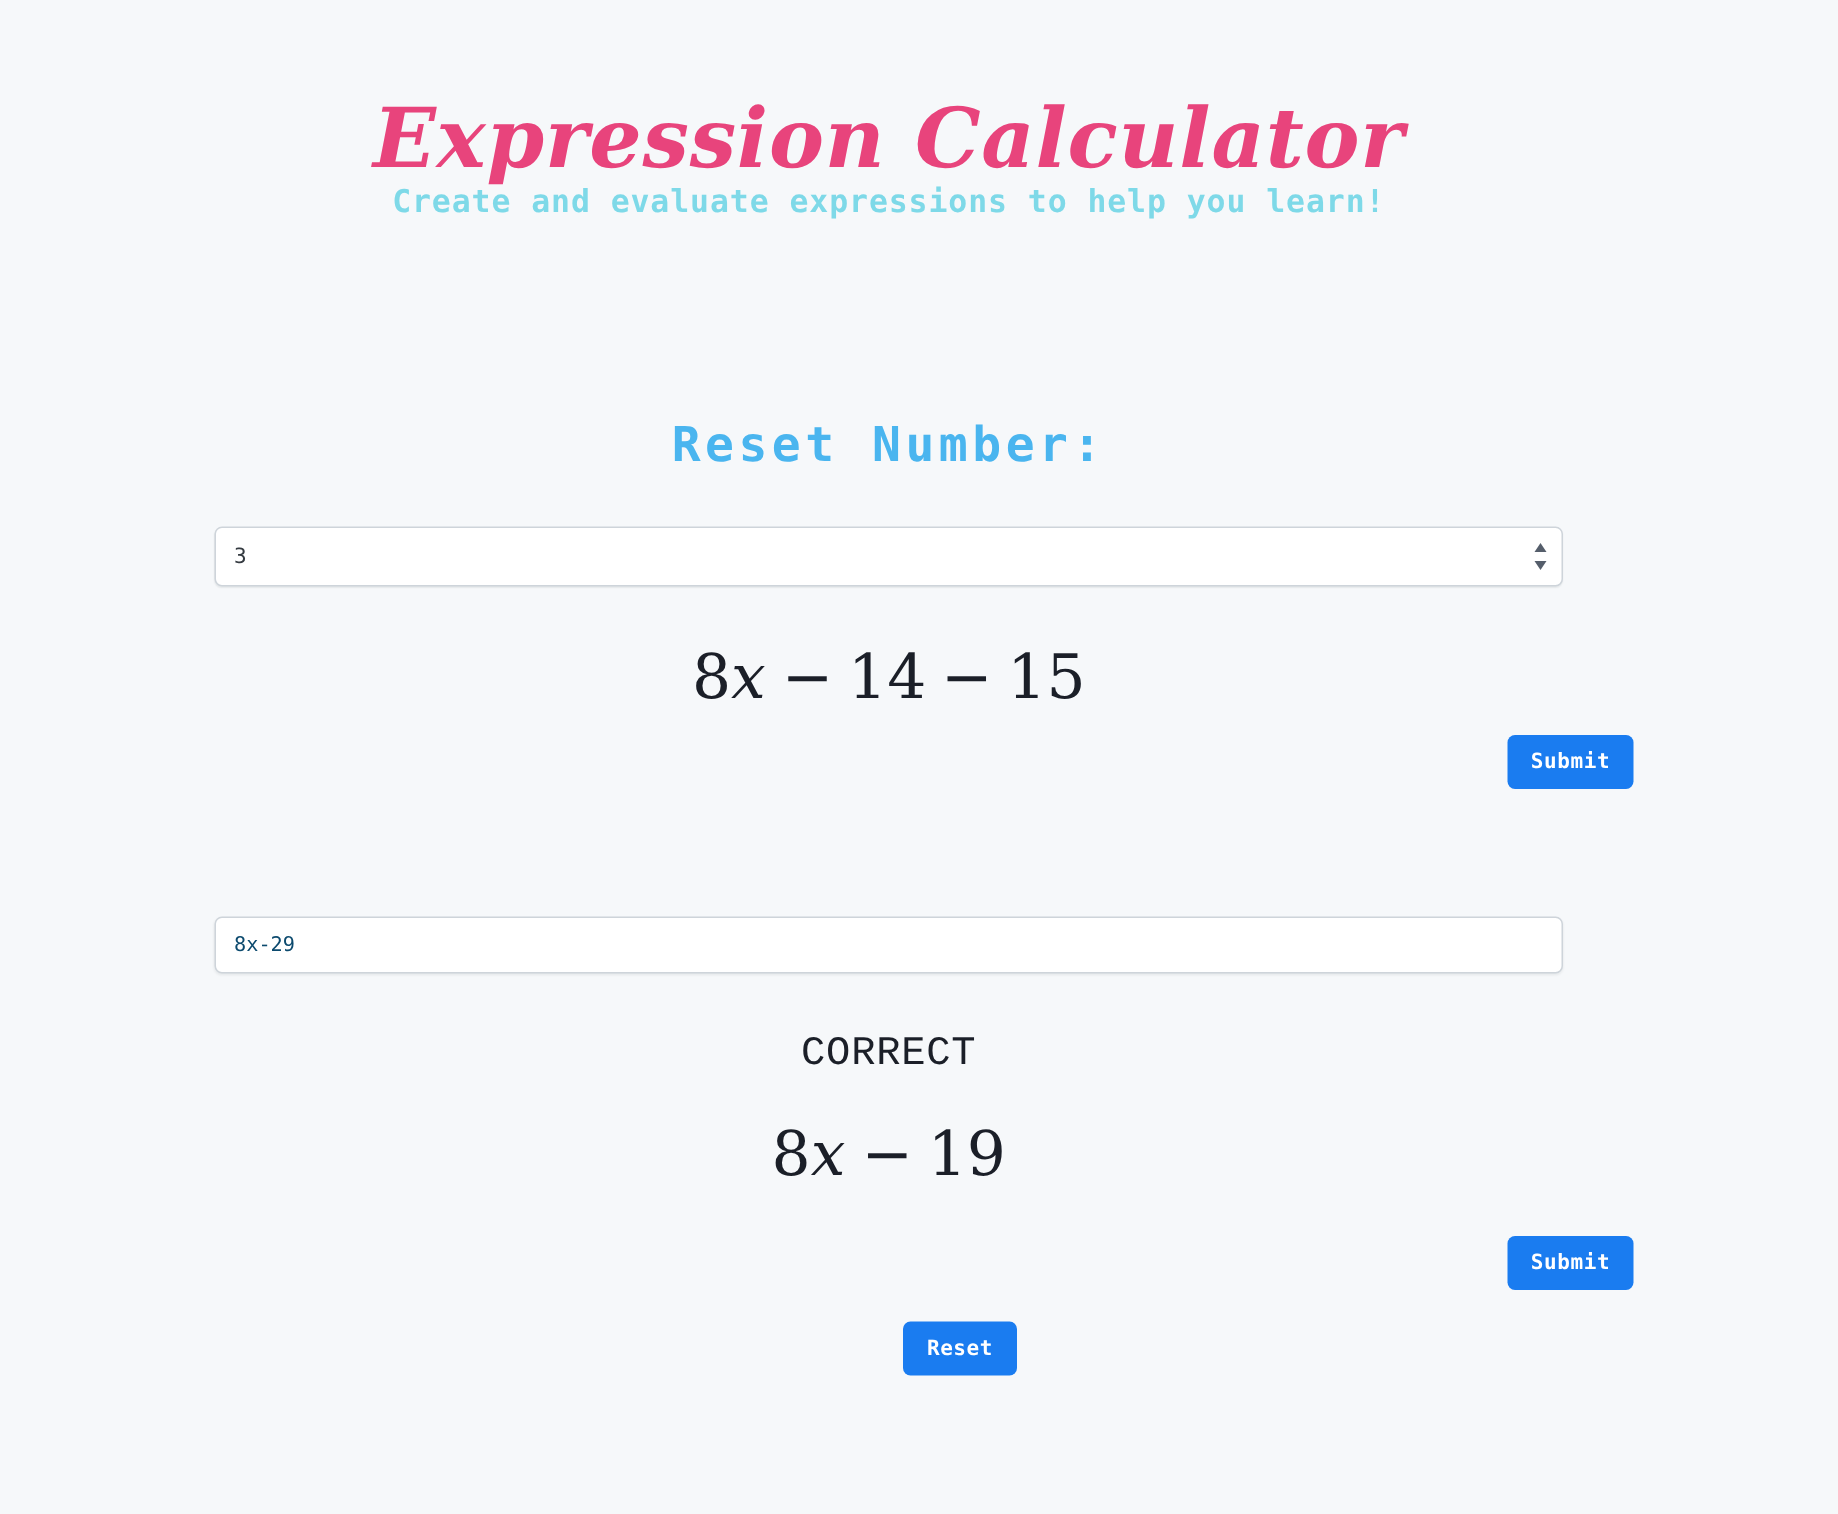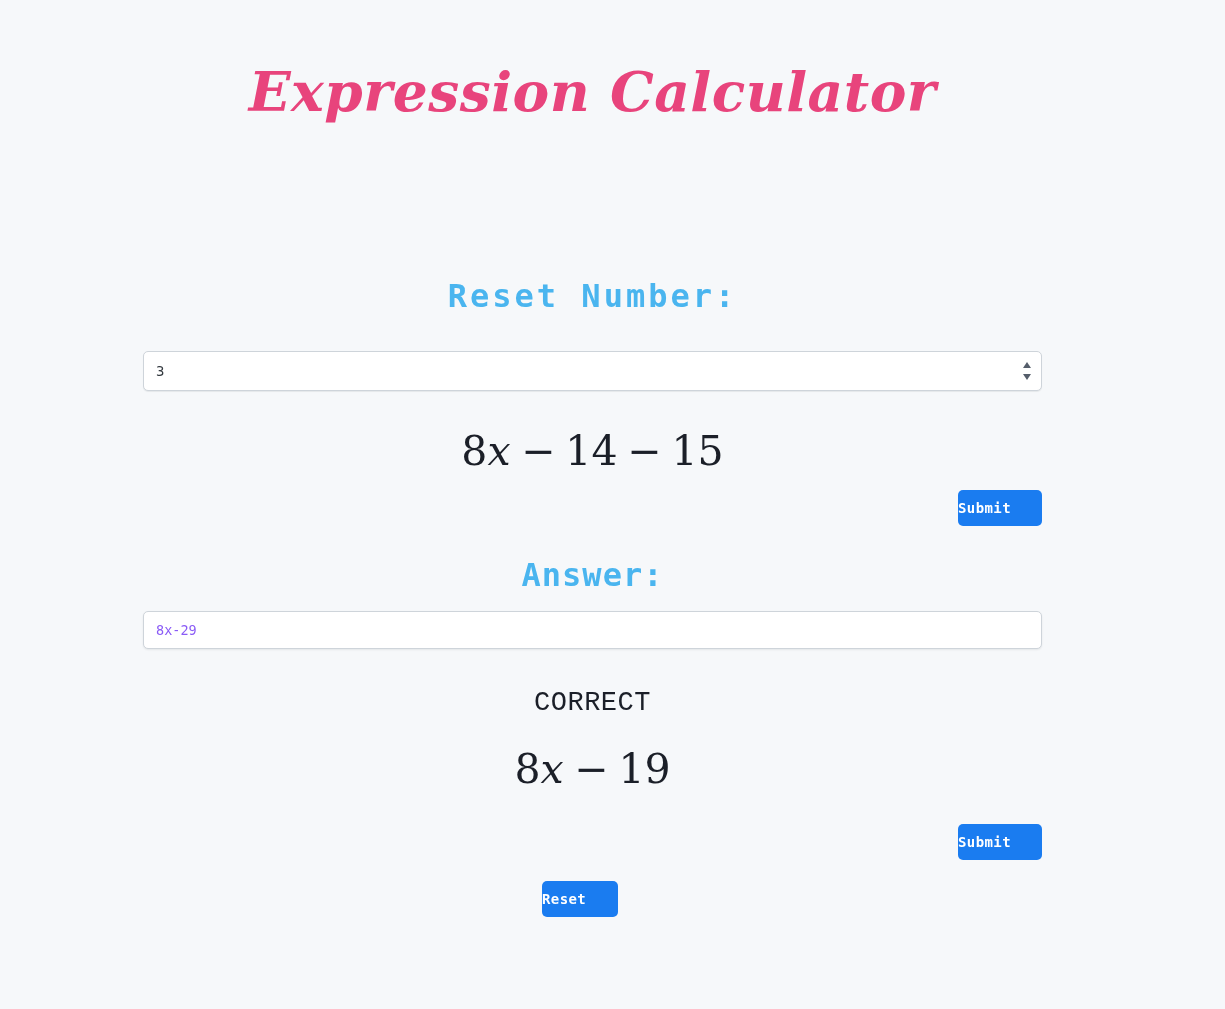--- a/index.html
+++ b/index.html
@@ -125,21 +125,21 @@
     top: 611px;
     width: 899px;
     height: 38px;
     box-sizing: border-box;
     background: #ffffff;
     border: 1px solid #ced4da;
     border-radius: 5px;
     padding: 0 12px;
     font-family: "DejaVu Sans Mono", "Liberation Mono", monospace;
     font-size: 13.5px;
-    color: #8b5cf6;
+    color: #0c4a6e;
     line-height: 36px;
     box-shadow: 0 1px 2px rgba(16,22,26,0.08);
     overflow: hidden;
     white-space: nowrap;
   }
 
   
   .math {
     position: absolute;
     left: 0;
@@ -186,72 +186,73 @@
     position: absolute;
     display: inline-block;
     background: #1a7cf0;
     color: #ffffff;
     border: none;
     border-radius: 5px;
     font-family: "DejaVu Sans Mono", "Liberation Mono", monospace;
     font-weight: bold;
     font-size: 14px;
     letter-spacing: 0.4px;
-    text-align: left;
+    text-align: center;
     cursor: pointer;
     padding: 0;
     white-space: nowrap;
+    margin-left: 47px;
   }
   .btn-submit-expression {
     left: 958px;
     top: 490px;
     width: 84px;
     height: 36px;
     line-height: 36px;
   }
   .btn-submit-answer {
     left: 958px;
     top: 824px;
     width: 84px;
     height: 36px;
     line-height: 36px;
   }
   .btn-reset {
-    left: 542px;
+    left: 555px;
     top: 881px;
     width: 76px;
     height: 36px;
     line-height: 36px;
   }
 </style>
 </head>
 <body>
 
 <div class="page">
 
   <h1 class="app-title">Expression Calculator</h1>
 
+  <div class="app-subtitle">Create and evaluate expressions to help you learn!</div>
 
   <div class="section-heading heading-term">Reset Number:</div>
 
   <div class="term-select">
     <span class="sel-value">3</span>
     <span class="stepper">
       <span class="arrow up"></span>
       <span class="arrow down"></span>
     </span>
   </div>
 
   <div class="math math-expression">
     <span class="mn">8</span><span class="mi">x</span><span class="mo">−</span><span class="mn">14</span><span class="mo">−</span><span class="mn">15</span>
   </div>
 
   <button class="btn btn-submit-expression">Submit</button>
 
-  <div class="section-heading heading-answer">Answer:</div>
 
   <div class="answer-input" placeholder="">8x-29</div>
 
   <div class="verdict">CORRECT</div>
 
   <div class="math math-result">
     <span class="mn">8</span><span class="mi">x</span><span class="mo">−</span><span class="mn">19</span>
   </div>
 
   <button class="btn btn-submit-answer">Submit</button>

